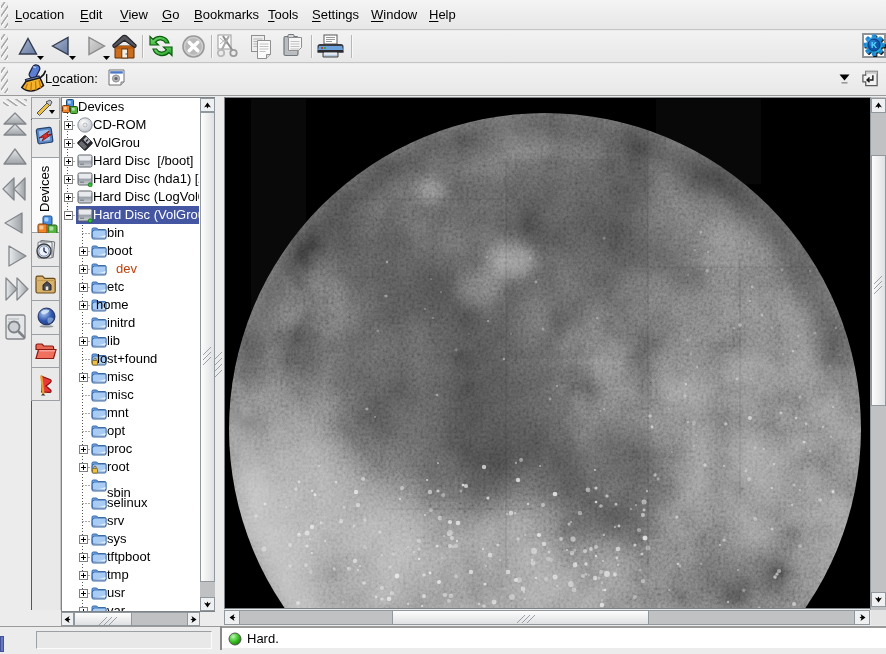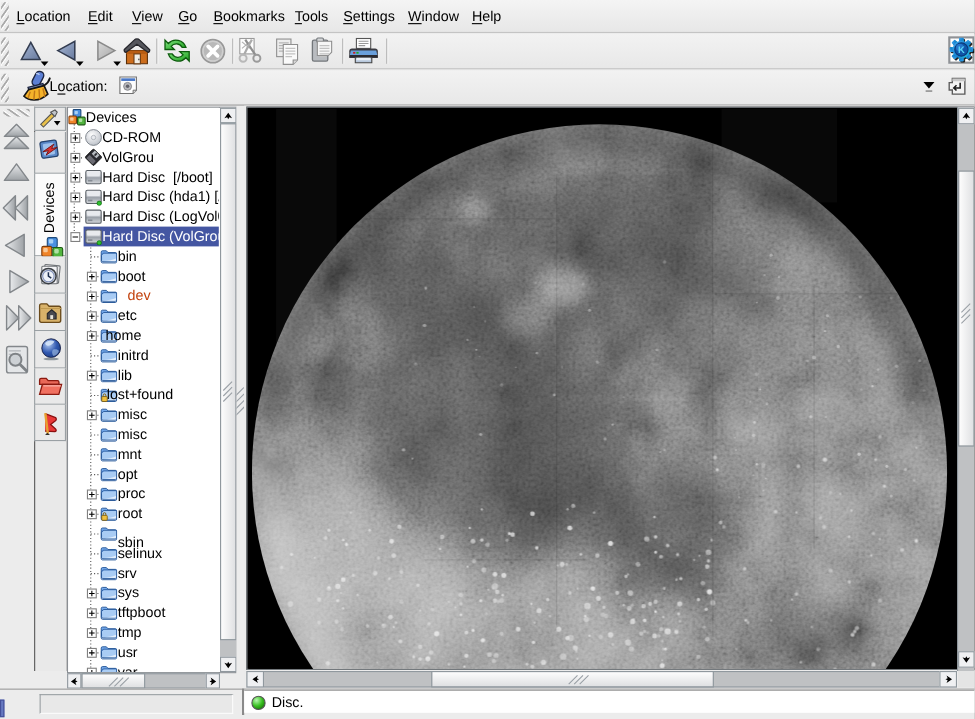--- a/index.html
+++ b/index.html
@@ -1314,15 +1314,15 @@
 <svg class="abs" style="left:228px;top:632px" width="14" height="14" viewBox="0 0 14 14">
  <defs>
         <radialGradient id="led" cx="0.35" cy="0.3" r="0.8">
   <stop offset="0" stop-color="#b8f8b0"></stop>
           <stop offset="0.55" stop-color="#38c020"></stop>
   <stop offset="1" stop-color="#187008"></stop>
         </radialGradient>
       </defs>
  <circle cx="7" cy="7" r="6" fill="url(#led)" stroke="#555" stroke-width="1"></circle>
 </svg>
-<div class="abs" style="left:247px;top:631px;font-size:13px;color:#000">Disc.</div>
+<div class="abs" style="left:247px;top:631px;font-size:13px;color:#000">Hard.</div>
 
 </div>
 
 </body></html>

